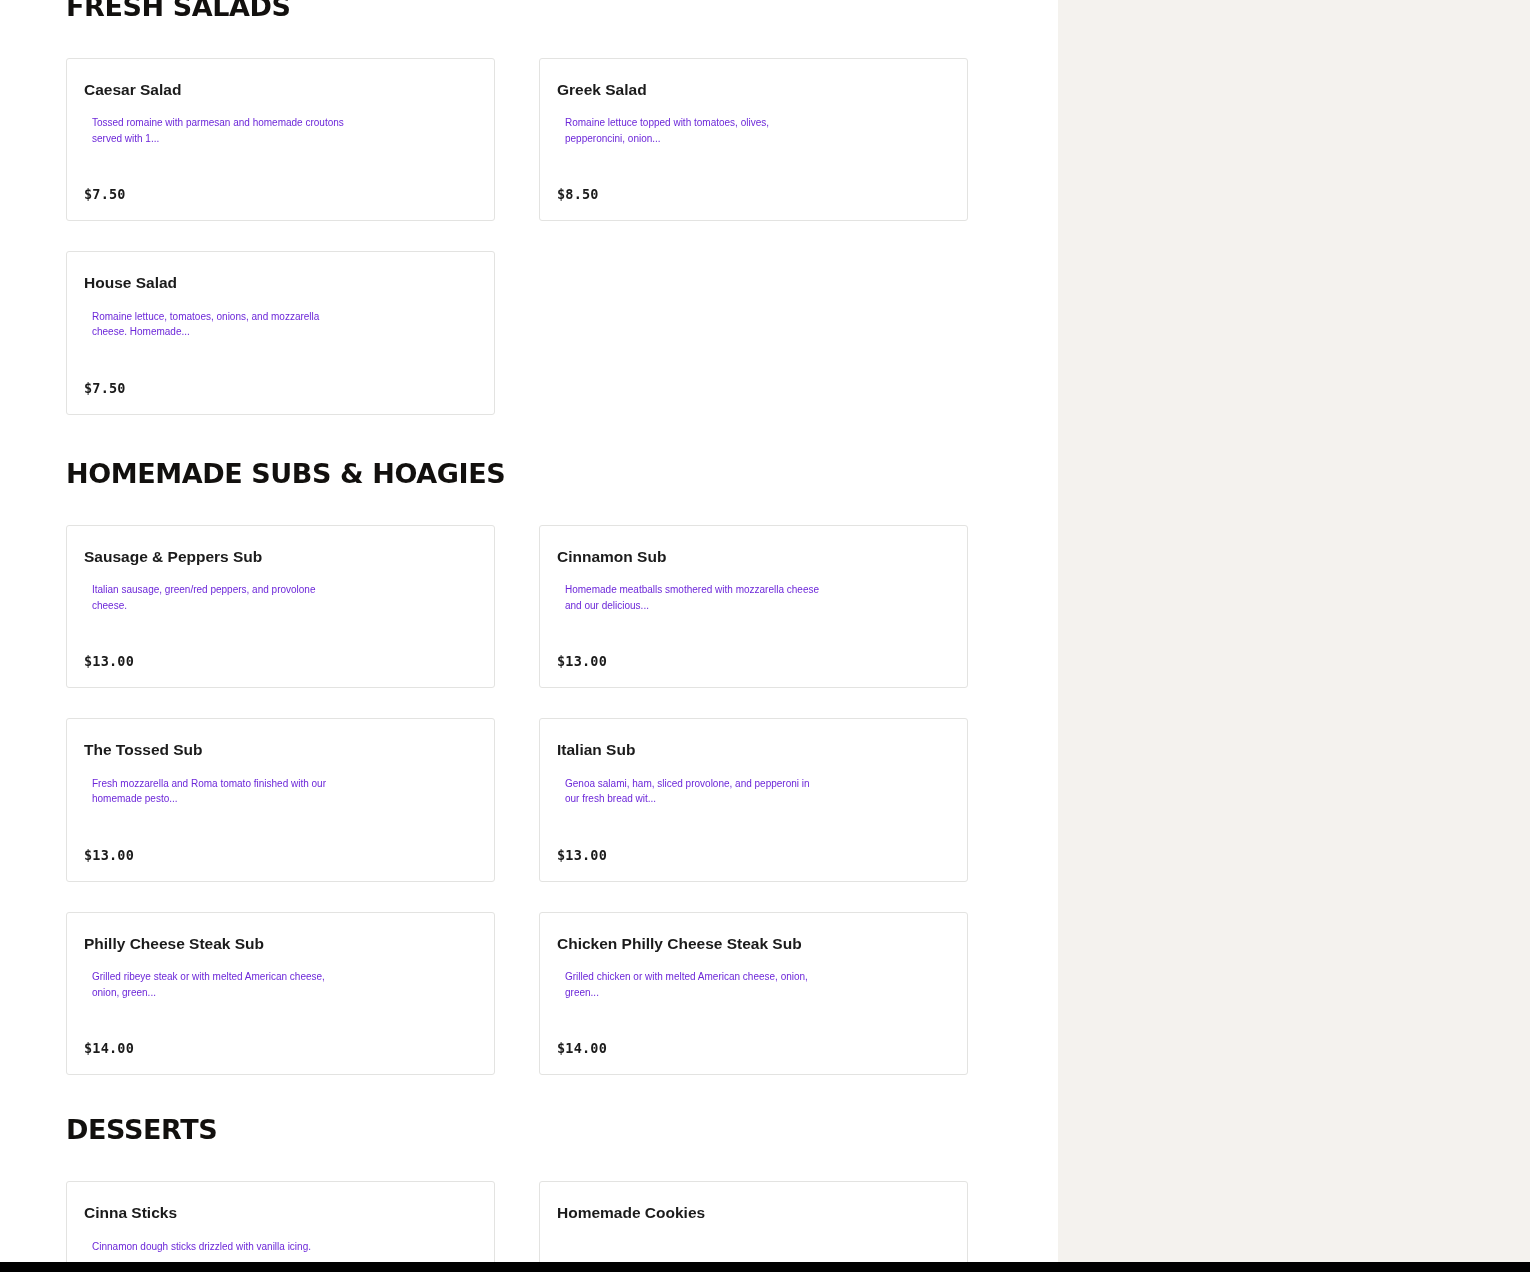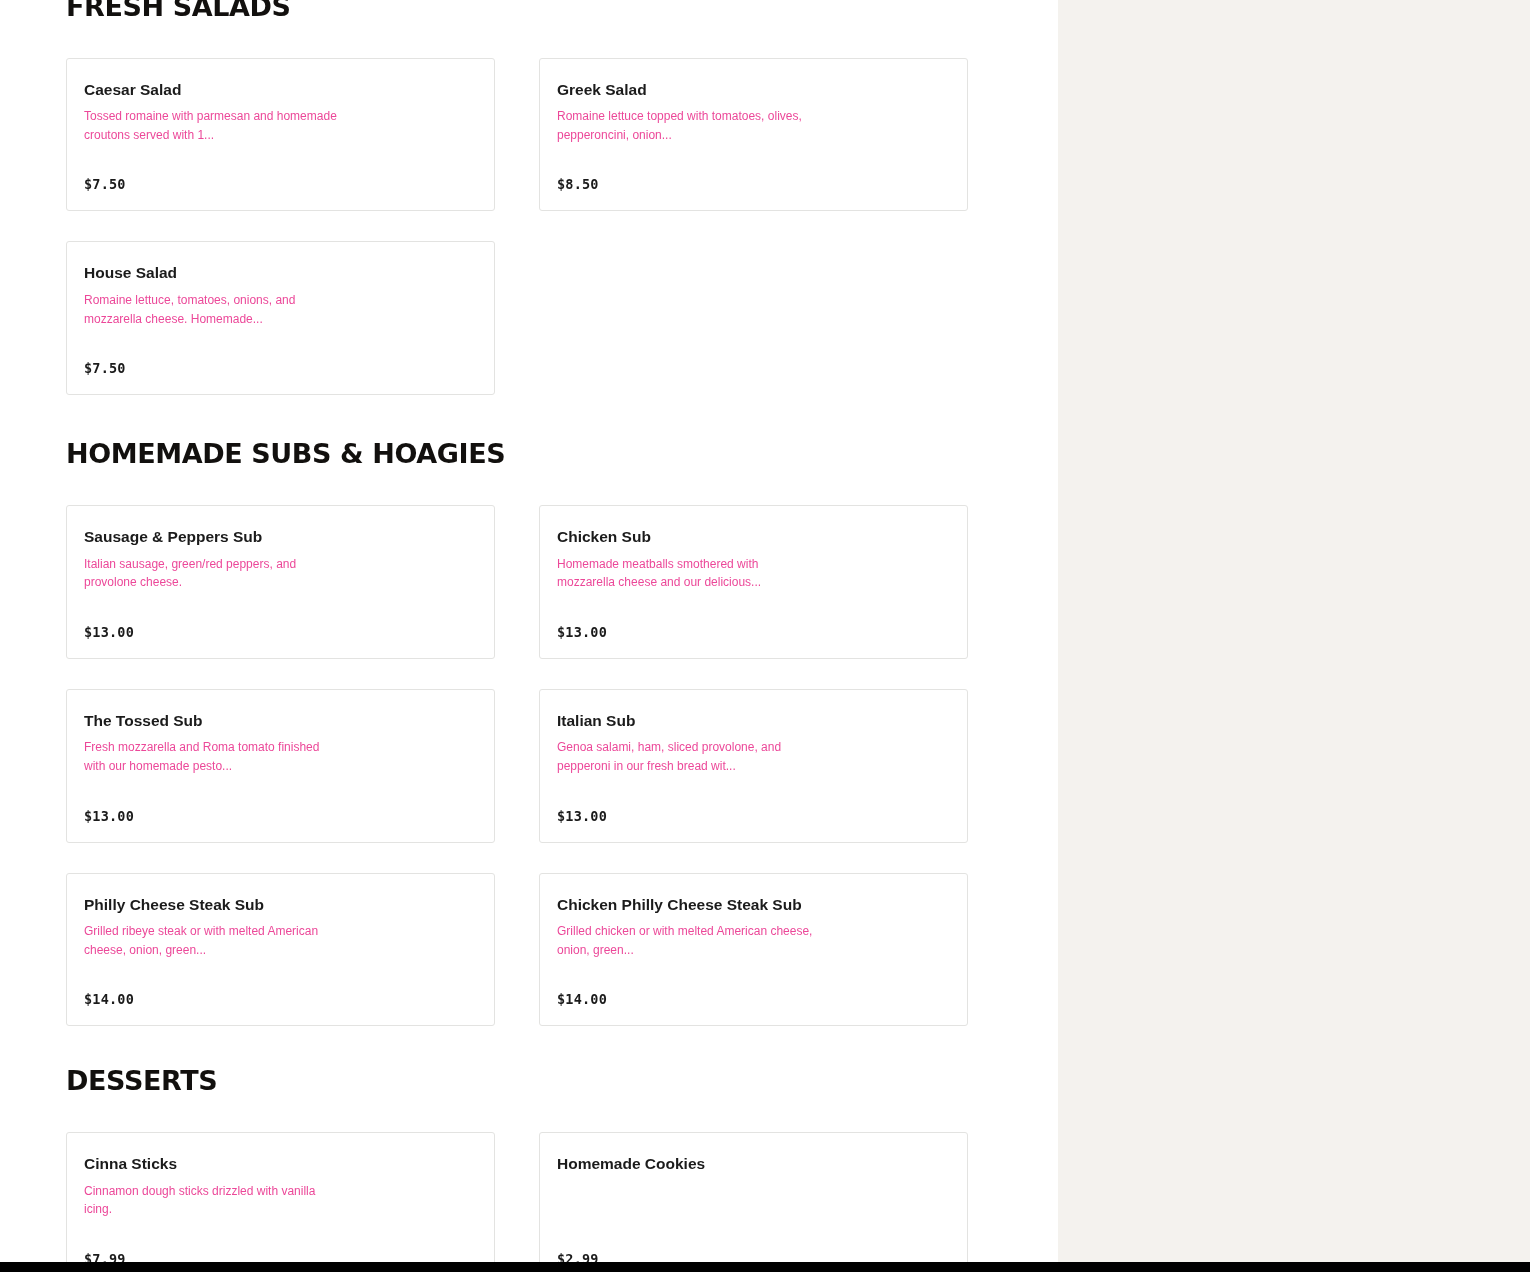--- a/index.html
+++ b/index.html
@@ -76,24 +76,24 @@
     flex-direction: column;
   }
   .card-title {
     font-size: 15.5px;
     font-weight: 700;
     color: #1b1b1b;
     margin: 0 0 8px 0;
     line-height: 1.2;
   }
   .card-desc {
-    font-size: 12px;
-    color: #ec4899;
+    font-size: 10px;
+    color: #6d28d9;
     line-height: 1.55;
-    margin: 0;
+    margin: 8px;
     max-width: 260px;
     flex: 1;
   }
   .card-price {
     font-family: "DejaVu Sans Mono", monospace;
     font-size: 13.5px;
     font-weight: 700;
     color: #1b1b1b;
     letter-spacing: 0.2px;
     margin-top: 32px;
@@ -139,21 +139,21 @@
     <h2 class="section-title">HOMEMADE SUBS &amp; HOAGIES</h2>
     <div class="grid">
 
       <div class="card">
         <div class="card-title">Sausage &amp; Peppers Sub</div>
         <div class="card-desc">Italian sausage, green/red peppers, and provolone cheese.</div>
         <div class="card-price">$13.00</div>
       </div>
 
       <div class="card">
-        <div class="card-title">Chicken Sub</div>
+        <div class="card-title">Cinnamon Sub</div>
         <div class="card-desc">Homemade meatballs smothered with mozzarella cheese and our delicious...</div>
         <div class="card-price">$13.00</div>
       </div>
 
       <div class="card">
         <div class="card-title">The Tossed Sub</div>
         <div class="card-desc">Fresh mozzarella and Roma tomato finished with our homemade pesto...</div>
         <div class="card-price">$13.00</div>
       </div>
 

